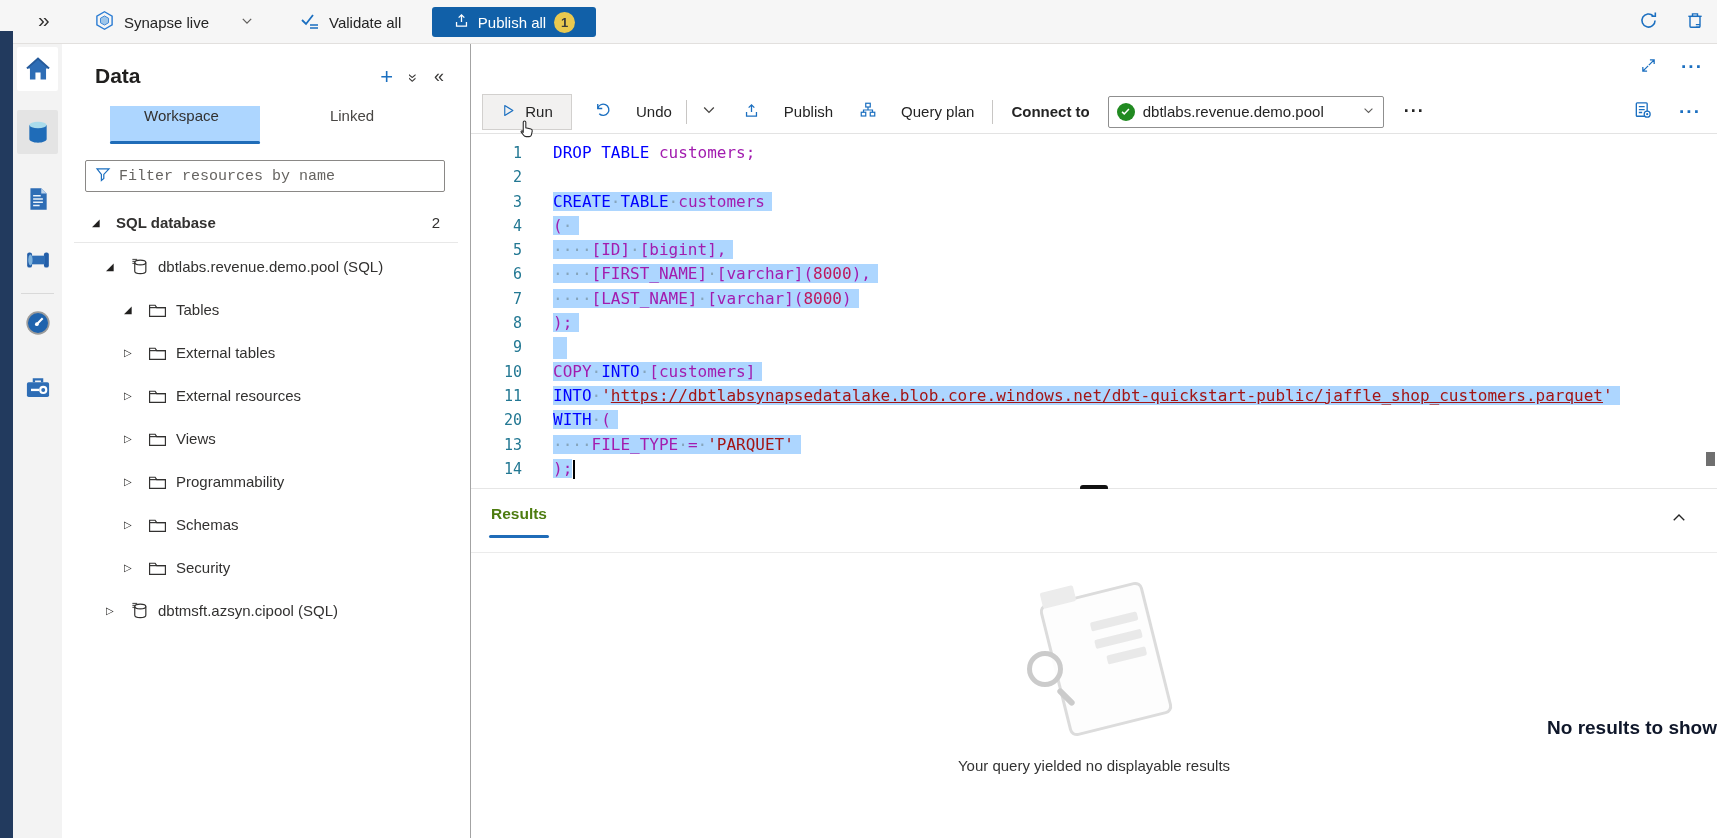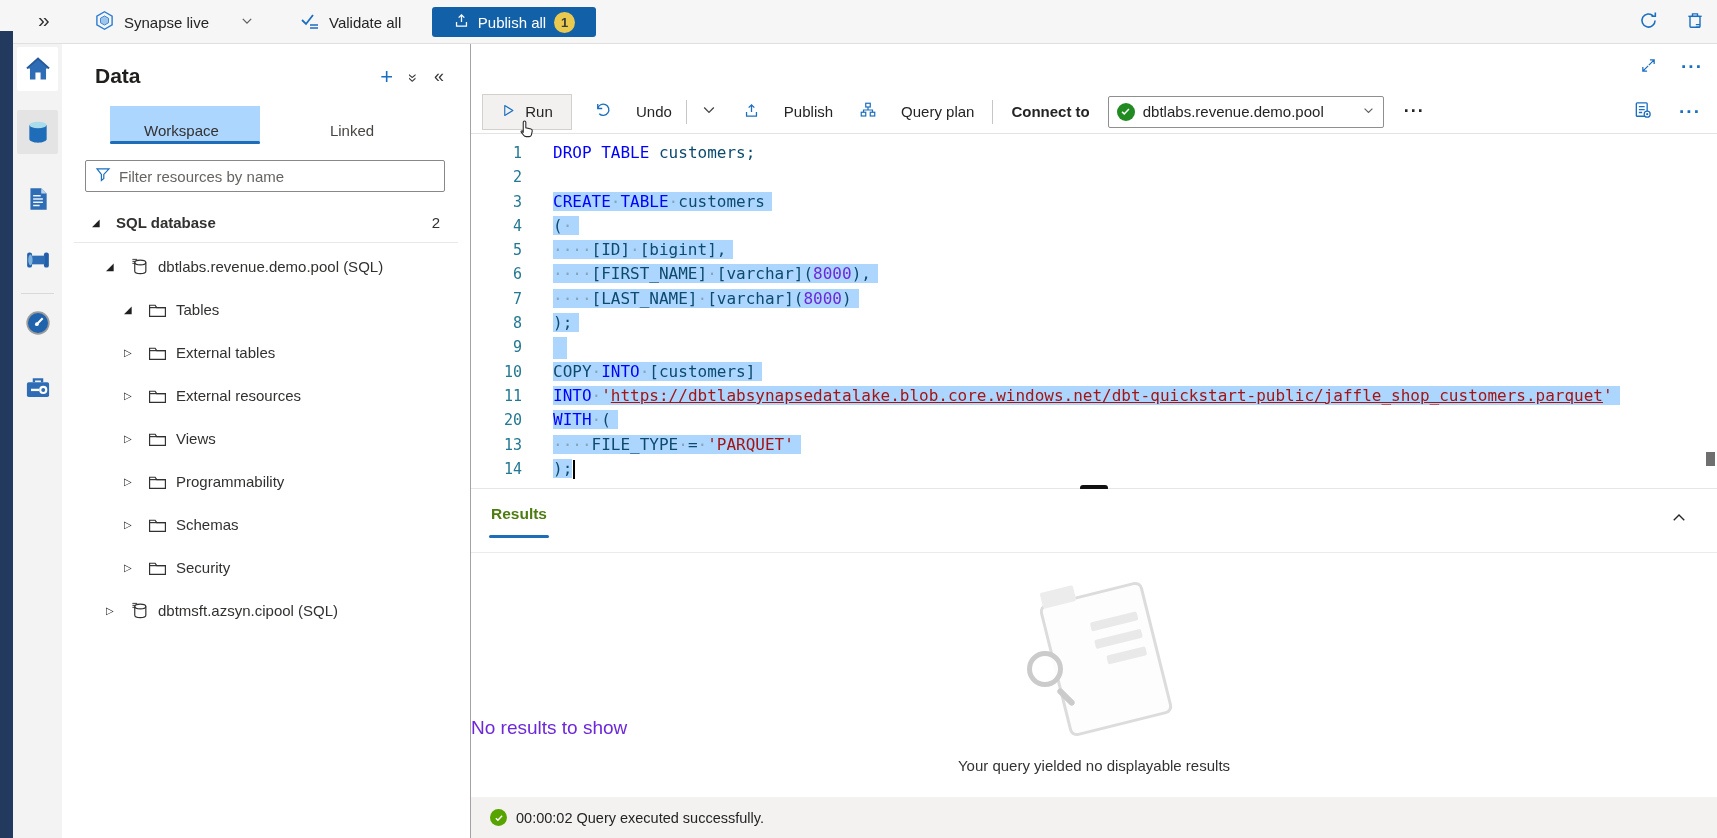--- a/index.html
+++ b/index.html
@@ -31,29 +31,29 @@
 
   
   #data-panel { position:absolute; left:62px; top:44px; width:409px; height:794px;
         background:#fff; border-right:1px solid #a3a3a3; z-index:2; }
   #panel-title { position:absolute; left:33px; top:20px; font-size:21px; font-weight:bold; color:#201f1e; }
   #panel-actions { position:absolute; right:26px; top:22px; display:flex; gap:17px; align-items:center; }
   .pa-icon { font-size:18px; color:#3b3a39; }
   #add-icon { color:#1b6fc0; font-size:22px; line-height:20px; font-weight:400; }
   #collapse-all-icon { display:inline-block; transform:rotate(90deg); font-size:16px; letter-spacing:-2px; }
   #panel-tabs { position:absolute; left:0; top:62px; width:100%; height:38px; display:flex; }
-  .ptab { text-align:center; font-size:15px; color:#484644; padding-top:16px; position:relative; }
+  .ptab { text-align:center; font-size:15px; color:#484644; padding-top:1px; position:relative; }
   .ptab.sel { color:#323130; }
   .ptab.sel:after { content:""; position:absolute; left:0; right:0; bottom:0; height:3px;
         background:#1f6cb8; border-radius:2px; }
   #tab-workspace { width:150px; margin-left:48px; }
   #tab-linked { width:90px; margin-left:47px; }
   #filter-box { position:absolute; left:23px; top:116px; width:360px; height:32px;
         border:1px solid #8a8886; border-radius:2px; display:flex; align-items:center; padding-left:9px; gap:8px; background:#fff; }
-  #filter-input { border:none; outline:none; flex:1; font-size:15px; color:#323130; font-family:Liberation Sans, sans-serif; }
+  #filter-input { border:none; outline:none; flex:1; font-size:15px; color:#323130; font-family:Liberation Mono, monospace; }
   #filter-input::placeholder { color:#666461; }
   #resource-tree { position:absolute; left:0; top:158px; width:100%; }
   .tree-row { display:flex; align-items:center; height:43px; font-size:15px; color:#323130; }
   .tree-row .arrow { width:16px; font-size:10px; color:#201f1e; flex:0 0 16px; margin-right:8px; }
   .tree-row .ticon { width:20px; margin-right:8px; display:flex; }
   .tree-row.d0 { height:40px; font-weight:bold; }
   .tree-row .count { margin-left:auto; margin-right:30px; font-weight:400; color:#323130; }
   .tree-divider { height:1px; background:#e8e8e8; margin:0 12px 2px 12px; }
 
   
@@ -79,21 +79,21 @@
         display:flex; align-items:center; justify-content:center; flex:0 0 18px; }
   #pool-value { flex:1; font-size:15px; color:#242424; white-space:nowrap; overflow:hidden; }
   .dark-dots { color:#242424; font-size:18px; font-weight:bold; letter-spacing:1px; margin-left:20px; }
   #toolbar-right { margin-left:auto; display:flex; align-items:center; gap:26px; padding-right:16px; }
 
   
   #editor { position:absolute; left:0; top:90px; width:100%; height:354px; overflow:hidden;
         font-family:"DejaVu Sans Mono","Liberation Mono",monospace; font-size:16px; padding-top:7px; }
   .eline { height:24.3px; line-height:24.3px; white-space:pre; }
   .ln { display:inline-block; width:51px; text-align:right; color:#237893; font-size:15px; margin-right:31px; }
-  .tk { color:#0000ff; } .tp { color:#0c4a6e; } .tn { color:#6d28d9; }
+  .tk { color:#0000ff; } .tp { color:#a21caf; } .tn { color:#be185d; }
   .ts { color:#a31515; } .tu { color:#a31515; text-decoration:underline; }
   .tw { color:#86a5bc; }
   .sel { background:#add6ff; padding-right:7px; }
   .sel.nostub { padding-right:0; }
   .sel.stub { display:inline-block; width:14px; height:22px; vertical-align:middle; }
   .cursor { display:inline-block; width:2px; height:19px; background:#000; vertical-align:middle; margin-left:1px; }
   #overview-marker { position:absolute; right:2px; top:318px; width:9px; height:14px; background:#6f6f6f; }
 
   #splitter-line { position:absolute; left:0; top:444px; width:100%; height:1px; background:#e6e6e6; }
   #splitter-handle { position:absolute; left:609px; top:441px; width:28px; height:6px; background:#111; border-radius:3px; }
@@ -113,22 +113,22 @@
   #illustration { position:absolute; left:540px; top:36px; width:170px; height:150px; }
   #ill-card { position:absolute; left:42px; top:2px; width:106px; height:136px; background:#fdfdfd;
         border:3px solid #dcdcdc; border-radius:8px; transform:rotate(-14deg); }
   .ill-bar { position:absolute; right:9px; width:48px; height:9px; background:#e9e9e9; border-radius:2px; }
   #ill-flap { position:absolute; left:30px; top:0px; width:34px; height:16px; background:#ececec;
         transform:rotate(-14deg); border-radius:2px; }
   #ill-lens { position:absolute; left:16px; top:62px; width:36px; height:36px; border:5px solid #cbcbcb;
         border-radius:50%; background:rgba(255,255,255,.9); }
   #ill-handle { position:absolute; left:52px; top:97px; width:6px; height:22px; background:#cbcbcb;
         transform:rotate(-45deg); border-radius:3px; }
-  #empty-title { position:absolute; left:0; top:164px; width:100%; text-align:left;
-        font-size:19px; font-weight:normal; color:#6d28d9; }
+  #empty-title { position:absolute; left:0; top:164px; width:100%; text-align:right;
+        font-size:19px; font-weight:bold; color:#0f172a; }
   #empty-subtitle { position:absolute; left:0; top:204px; width:100%; text-align:center;
         font-size:15px; color:#333; }
 
   
   #status-bar { position:absolute; left:0; bottom:0; width:100%; height:41px; background:#f3f2f1;
         display:flex; align-items:center; padding-left:19px; gap:9px; }
   #status-check { width:17px; height:17px; border-radius:50%; background:#57a300; color:#fff;
         display:flex; align-items:center; justify-content:center; }
   #status-text { font-size:14.5px; color:#242424; }
 
@@ -501,21 +501,13 @@
         <div class="ill-bar" style="top:62px; width:40px"></div>
       </div>
       <div id="ill-flap"></div>
       <div id="ill-lens"></div>
       <div id="ill-handle"></div>
     </div>
     <div id="empty-title">No results to show</div>
     <div id="empty-subtitle">Your query yielded no displayable results</div>
   </div>
 
-  <div id="status-bar">
-    <span id="status-check">
-      <svg width="10" height="10" viewBox="0 0 16 16">
-          <path d="M3 8.5l3.2 3L13 4.5" fill="none" stroke="#fff" stroke-width="2.4"></path>
-        </svg>
-    </span>
-    <span id="status-text">00:00:02 Query executed successfully.</span>
-  </div>
 </div>
 
 </body></html>

